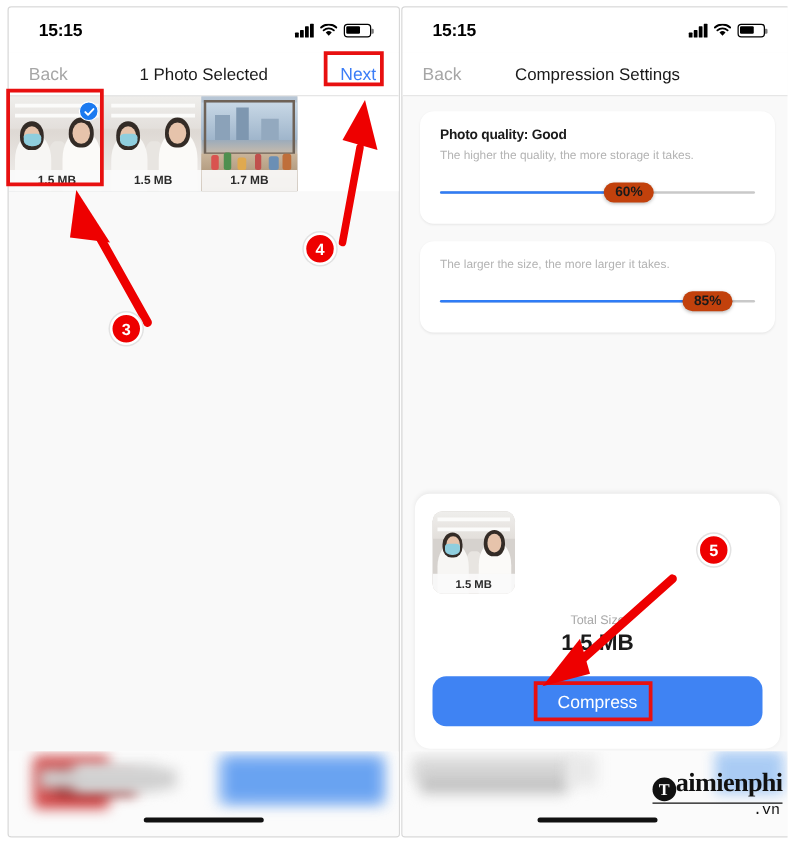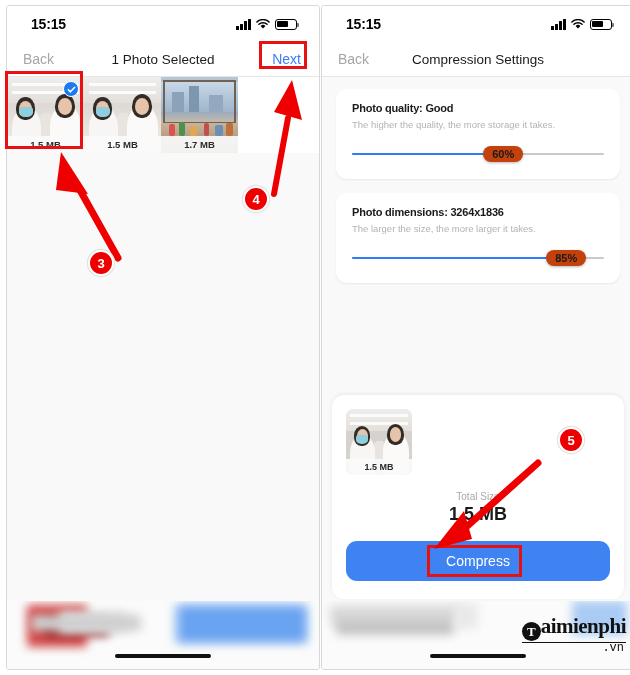--- a/index.html
+++ b/index.html
@@ -516,21 +516,20 @@
       <div class="card-title">Photo quality: Good</div>
       <div class="card-sub">The higher the quality, the more storage it takes.</div>
       <div class="slider">
         <div class="track"></div>
         <div class="fill" id="q-fill" style="width: 60%;"></div>
         <div class="knob" id="q-knob" style="left: 60%;">60%</div>
       </div>
     </div>
 
     <div class="card">
-      <div class="card-title">Photo dimensions: 3264x1836</div>
       <div class="card-sub">The larger the size, the more larger it takes.</div>
       <div class="slider">
         <div class="track"></div>
         <div class="fill" id="d-fill" style="width: 85%;"></div>
         <div class="knob" id="d-knob" style="left: 85%;">85%</div>
       </div>
     </div>
 
   </div>
 

